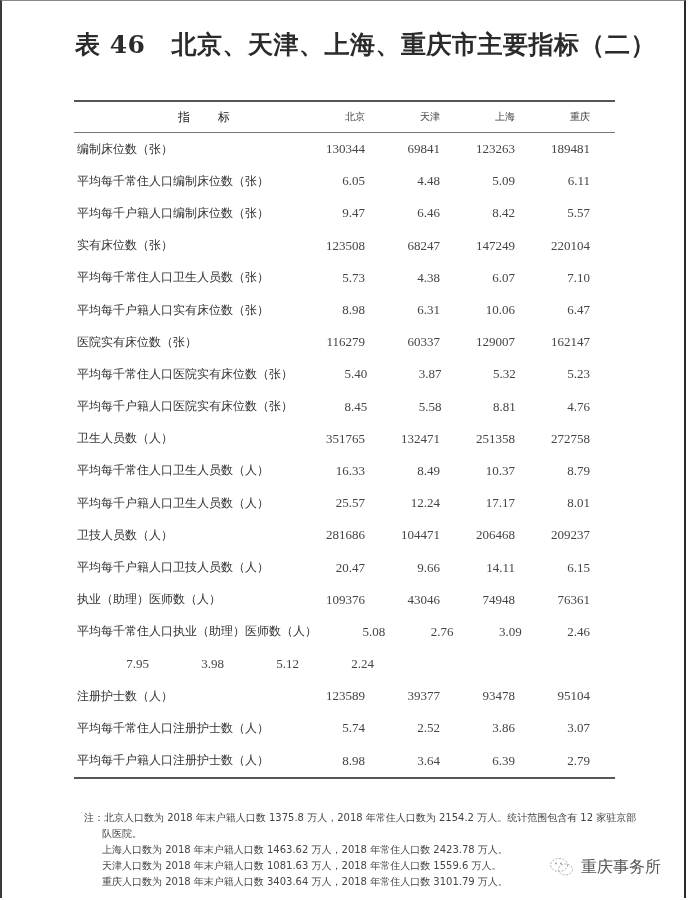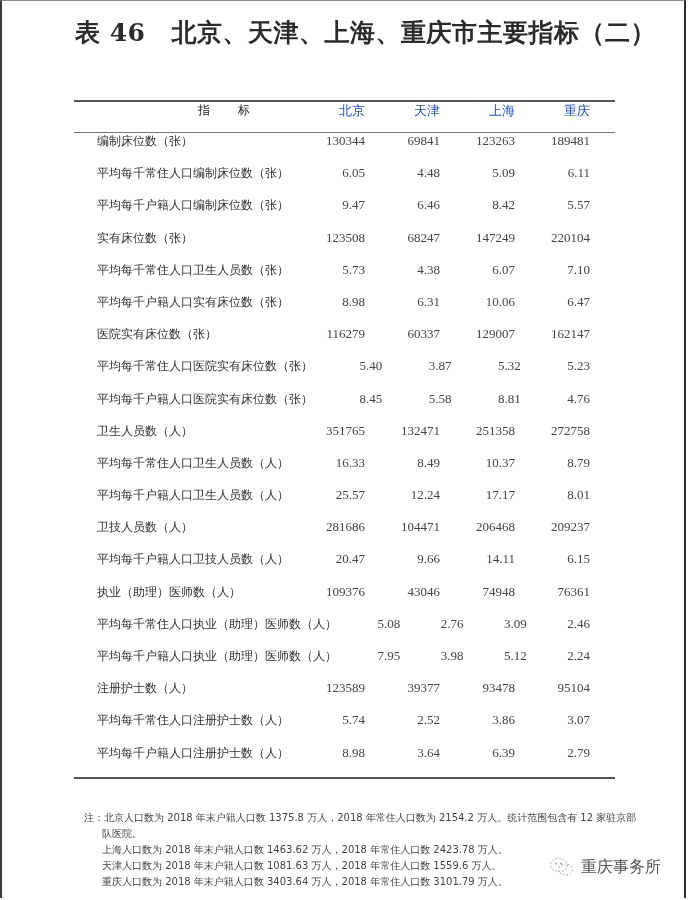--- a/index.html
+++ b/index.html
@@ -6,35 +6,35 @@
   body {
     width: 689px; height: 900px; background: #ffffff; position: relative; overflow: hidden;
     font-family: "DejaVu Serif", "Liberation Serif", serif; color: #333;
   }
   .frame {
     position: absolute; left: 0; top: 0; width: 686px; height: 898px;
     border-left: 2px solid #3a3a3a; border-right: 2px solid #2a2a2a; border-top: 1px solid #888;
     box-sizing: border-box;
   }
   .title {
-    position: absolute; left: 75px; top: 16px; font-size: 25px; font-weight: bold; color: #2b2b2b;
+    position: absolute; left: 75px; top: 28px; font-size: 25px; font-weight: bold; color: #2b2b2b;
     font-family: "DejaVu Serif", "Liberation Serif", serif; letter-spacing: 0.5px; white-space: nowrap;
   }
   .title .num { margin-right: 26px; }
   .table-wrap { position: absolute; left: 74px; top: 100px; width: 541px; }
   .rule-top { height: 2px; background: #555; }
   .rule-head { height: 1px; background: #777; }
   .rule-bottom { height: 2px; background: #555; }
-  .row { display: flex; align-items: flex-start; height: 32.2px; font-size: 12.5px; color: #333; margin-left: 20px; }
+  .row { display: flex; align-items: center; height: 32.2px; font-size: 12.5px; color: #333; }
   .row.head { height: 30px; font-size: 12.5px; color: #222; }
   .cell-label { flex: 1; padding-left: 3px; font-family: "DejaVu Sans", "Liberation Sans", sans-serif; font-size: 12px; white-space: nowrap; }
   .head .cell-label { text-align: left; padding-left: 104px; font-family: "DejaVu Sans", sans-serif; }
   .head .cell-label span + span { margin-left: 28px; }
   .cell-num { width: 75px; text-align: right; font-family: "Liberation Serif", "DejaVu Serif", serif; font-size: 13px; color: #444; }
-  .head .cell-num { font-family: Liberation Mono, monospace; font-size: 13px; color: #1d4ed8; }
+  .head .cell-num { font-family: Liberation Mono, monospace; font-size: 10px; color: #404040; }
   .cell-num:last-child { padding-right: 25px; }
   .notes { position: absolute; left: 84px; top: 810px; width: 560px; font-size: 10px; color: #444;
     font-family: "DejaVu Sans", "Liberation Sans", sans-serif; line-height: 16px; }
   .notes .line { white-space: nowrap; }
   .notes .indent { padding-left: 18px; }
   .watermark { position: absolute; left: 549px; top: 856px; display: flex; align-items: center; color: #555;
     font-family: "DejaVu Sans", sans-serif; font-size: 16px; }
   .watermark .wm-icon { width: 26px; height: 22px; margin-right: 6px; }
 </style>
 </head>
@@ -165,21 +165,20 @@
         <div class="cell-num">76361</div>
       </div>
       <div class="row">
         <div class="cell-label">平均每千常住人口执业（助理）医师数（人）</div>
         <div class="cell-num">5.08</div>
         <div class="cell-num">2.76</div>
         <div class="cell-num">3.09</div>
         <div class="cell-num">2.46</div>
       </div>
       <div class="row">
-        <div class="cell-label">平均每千户籍人口执业（助理）医师数（人）</div>
         <div class="cell-num">7.95</div>
         <div class="cell-num">3.98</div>
         <div class="cell-num">5.12</div>
         <div class="cell-num">2.24</div>
       </div>
       <div class="row">
         <div class="cell-label">注册护士数（人）</div>
         <div class="cell-num">123589</div>
         <div class="cell-num">39377</div>
         <div class="cell-num">93478</div>

